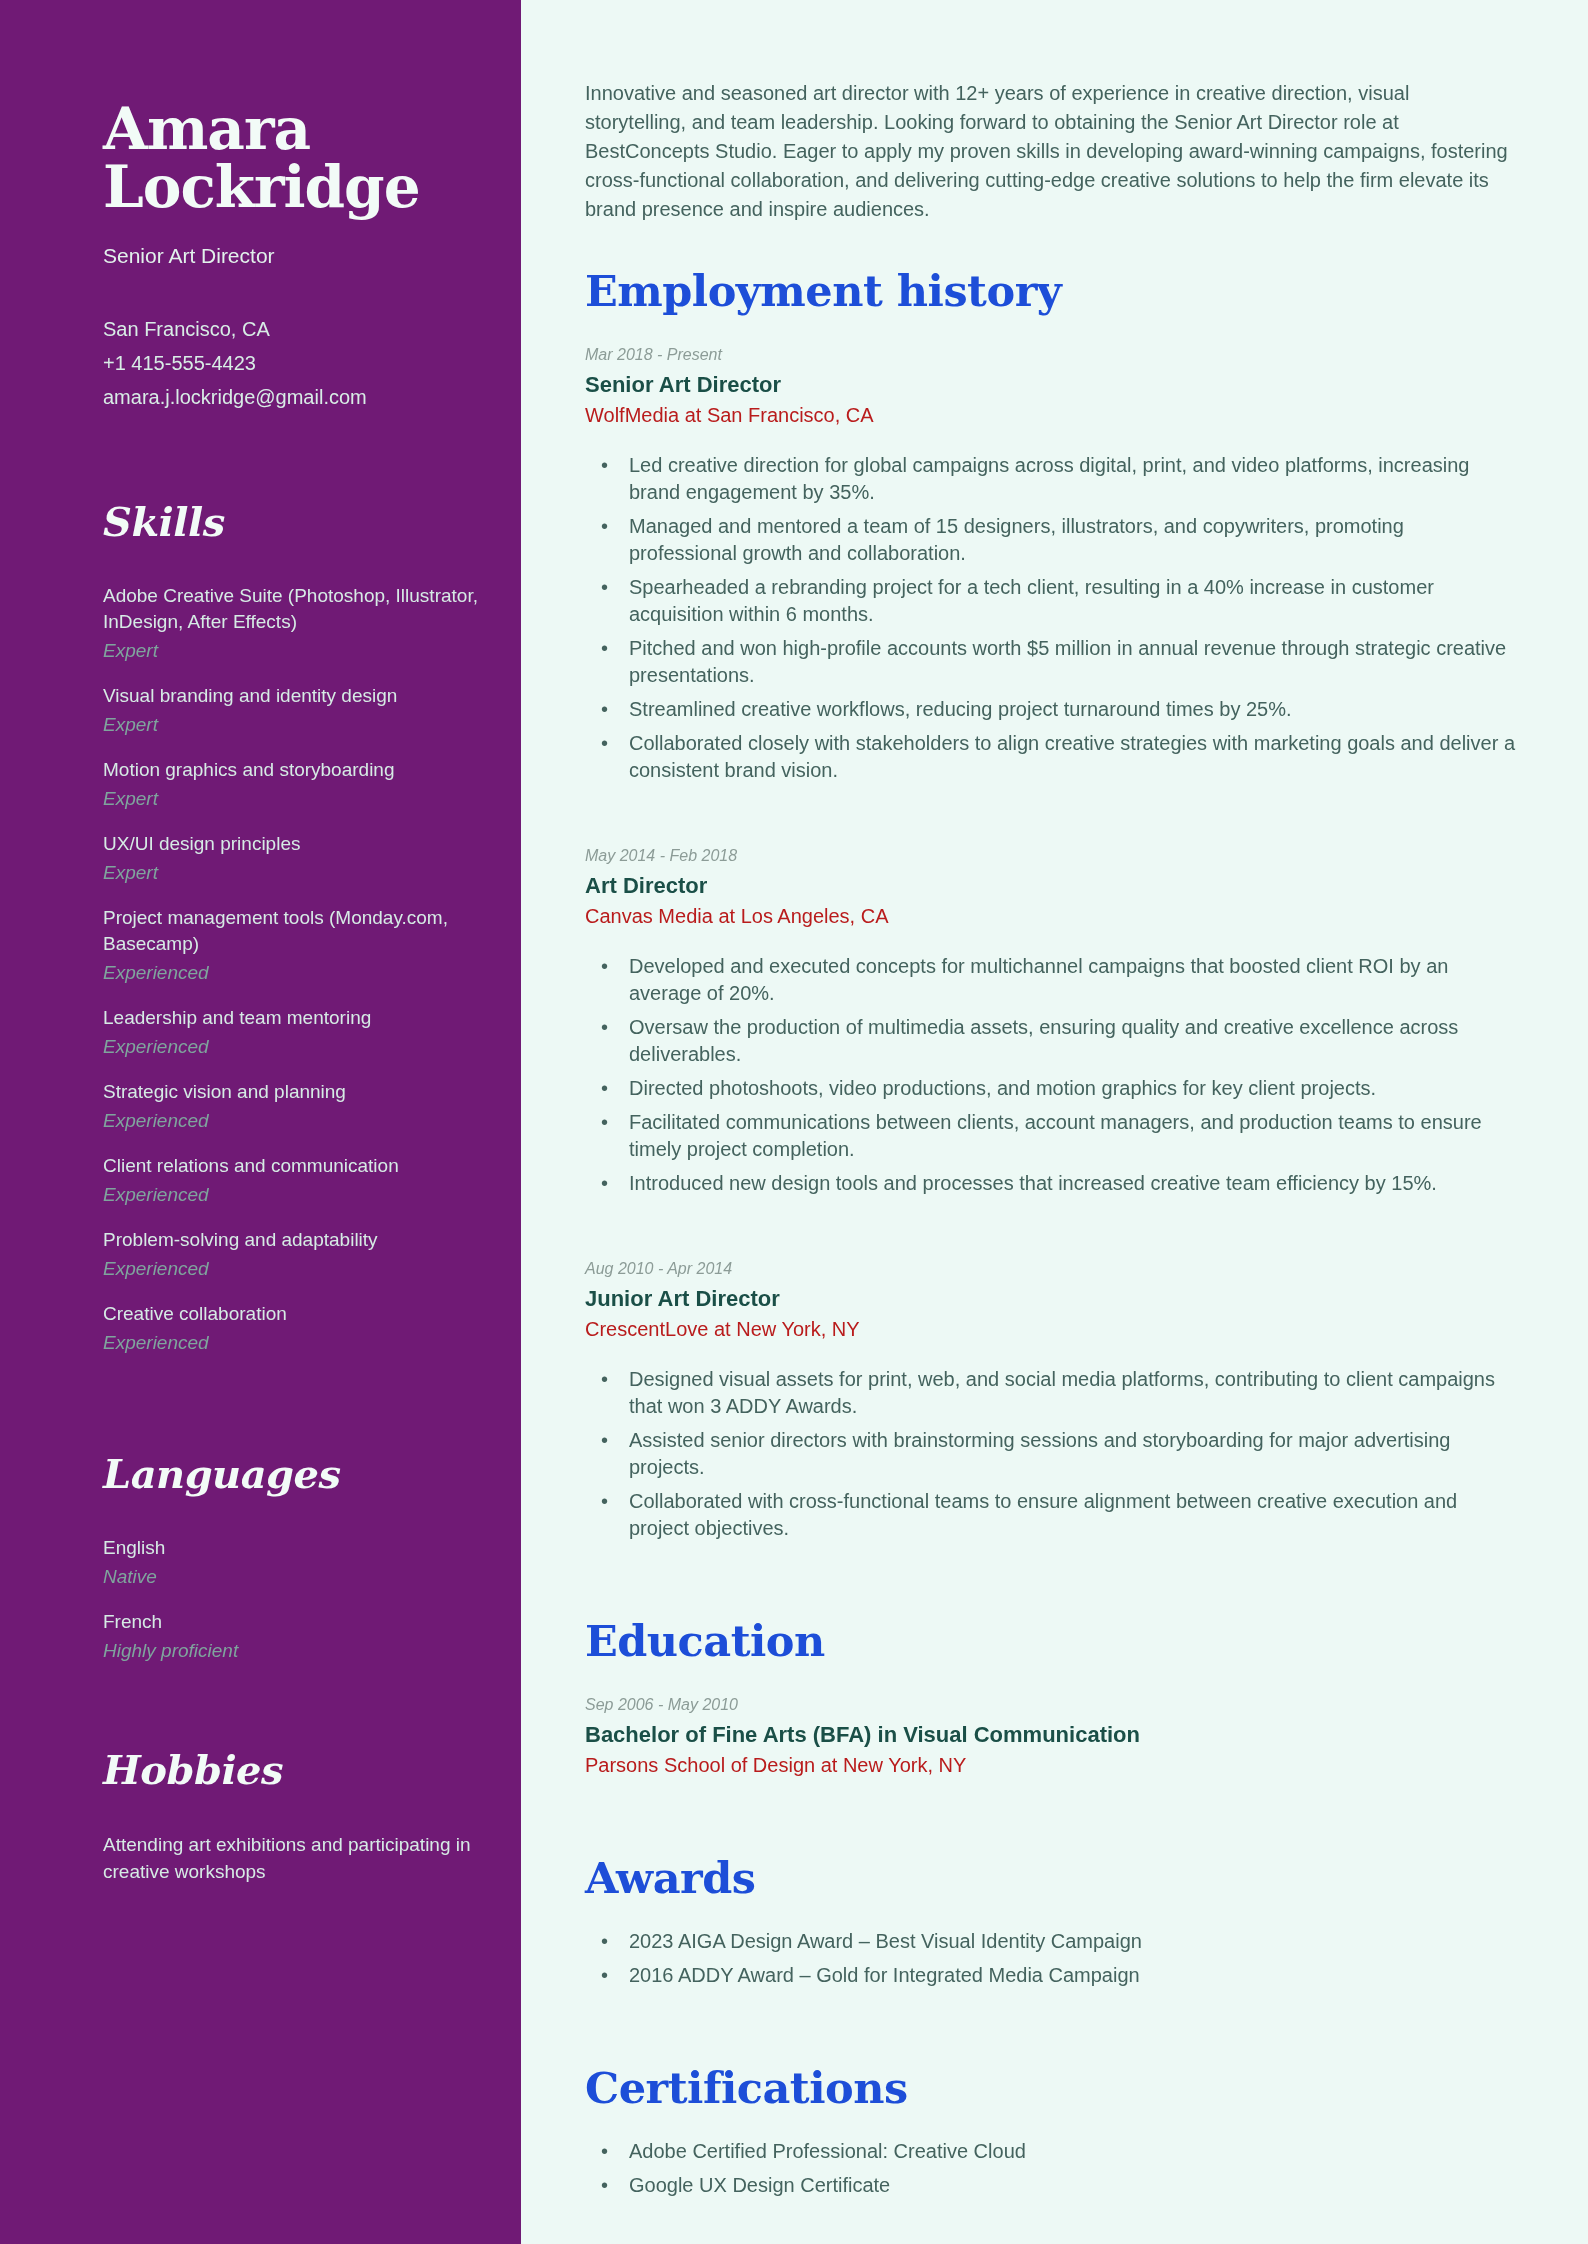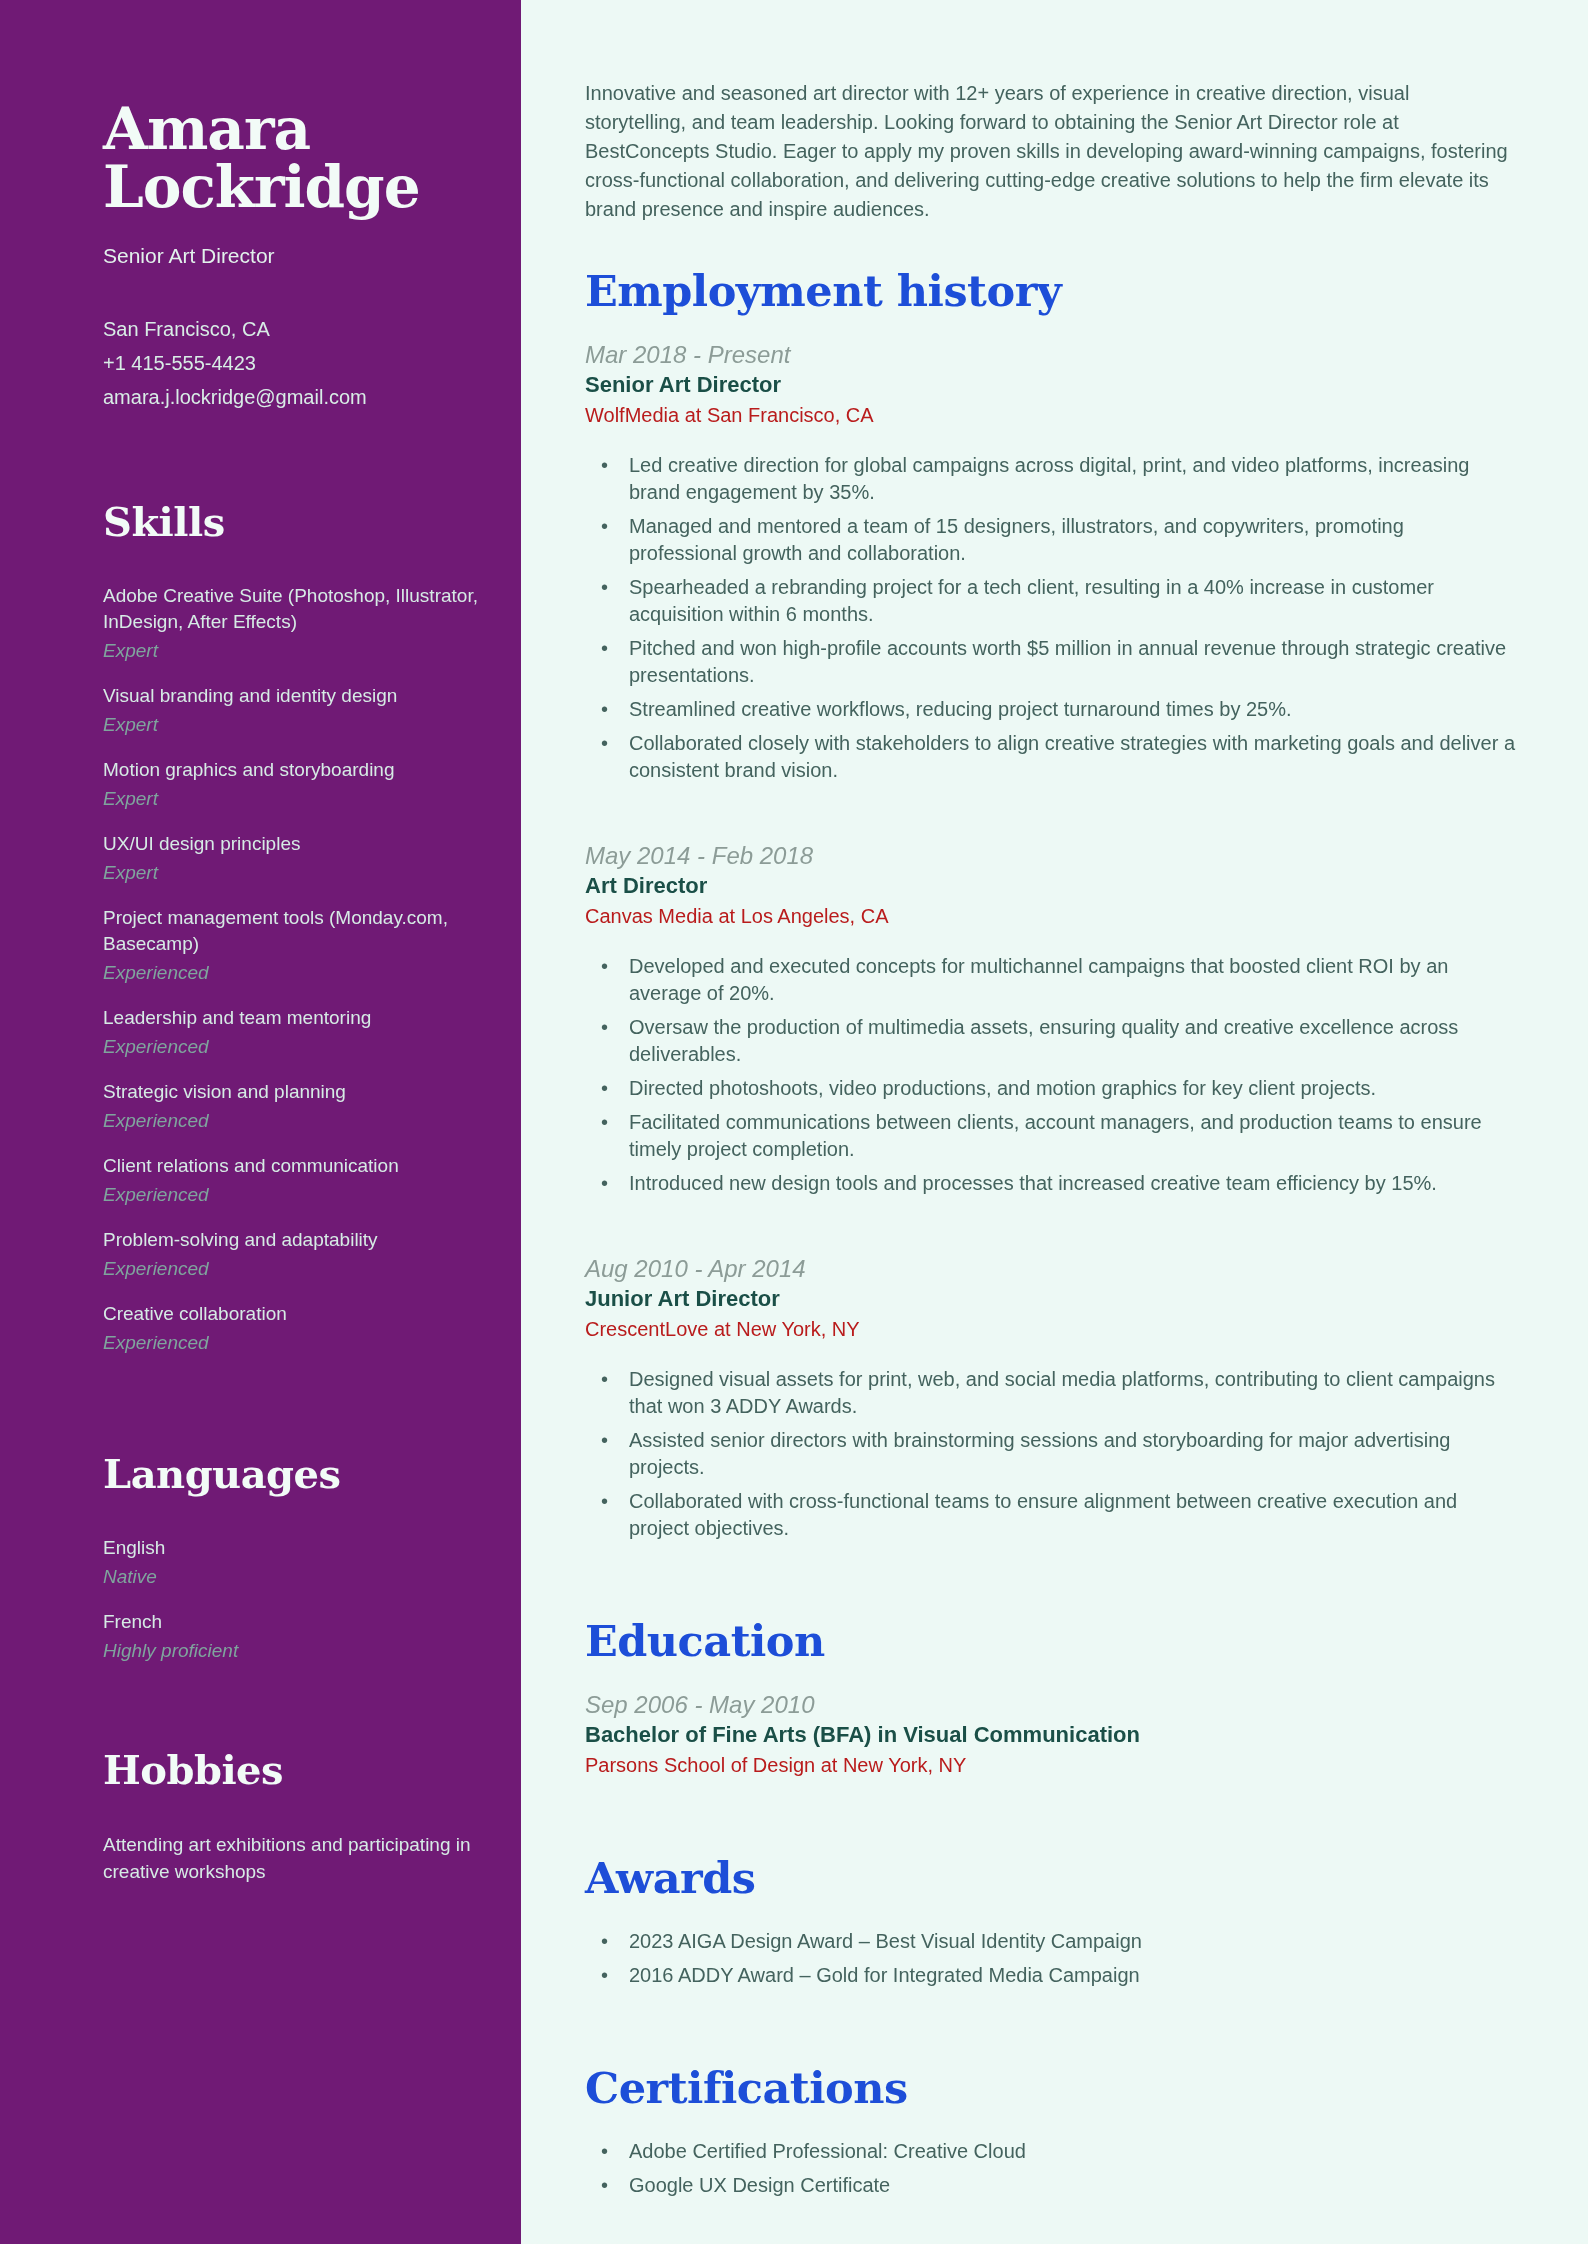--- a/index.html
+++ b/index.html
@@ -41,20 +41,21 @@
     color: #D8EDE6;
   }
   .side-heading {
     font-family: "DejaVu Serif", "Liberation Serif", serif;
     font-weight: 700;
     font-size: 40px;
     letter-spacing: -0.5px;
     color: #F2FBF7;
     margin-top: 84px;
     margin-bottom: 38px;
+    font-style: italic;
   }
   .side-heading.tight { margin-top: 96px; }
   .skill { margin-bottom: 21px; }
   .skill-name {
     font-size: 19px;
     line-height: 26px;
     color: #D6EBE5;
   }
   .skill-level {
     margin-top: 5px;
@@ -85,21 +86,21 @@
   .main-heading {
     font-family: "DejaVu Serif", "Liberation Serif", serif;
     font-weight: 700;
     font-size: 43px;
     letter-spacing: -0.5px;
     color: #1d4ed8;
     margin-bottom: 25px;
   }
   .entry + .entry { margin-top: 58px; }
   .entry-dates {
-    font-size: 24px;
+    font-size: 16px;
     line-height: 27px;
     font-style: italic;
     color: #8C9C97;
   }
   .entry-title {
     font-size: 22px;
     line-height: 30px;
     font-weight: 700;
     color: #1A4F47;
     margin-top: 2px;

